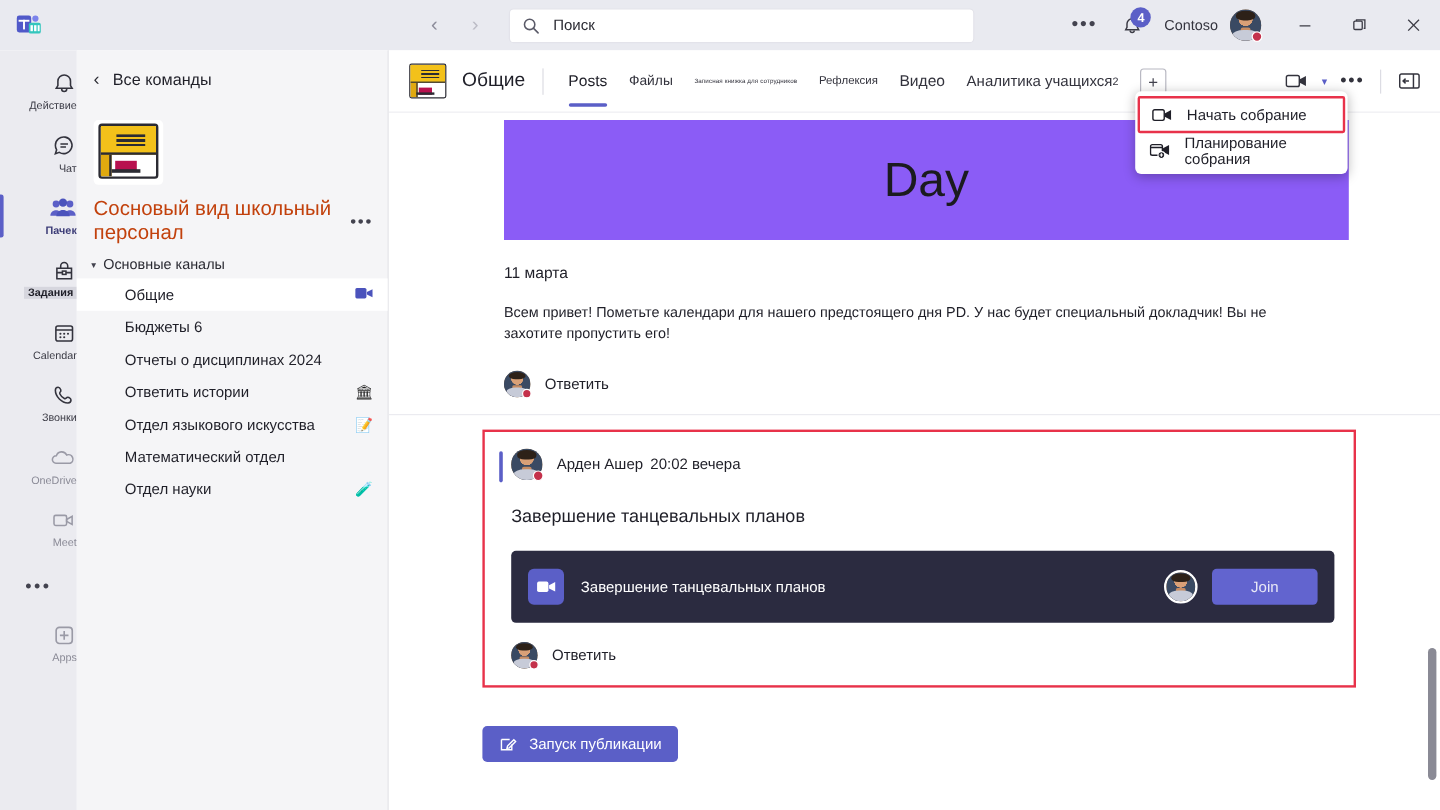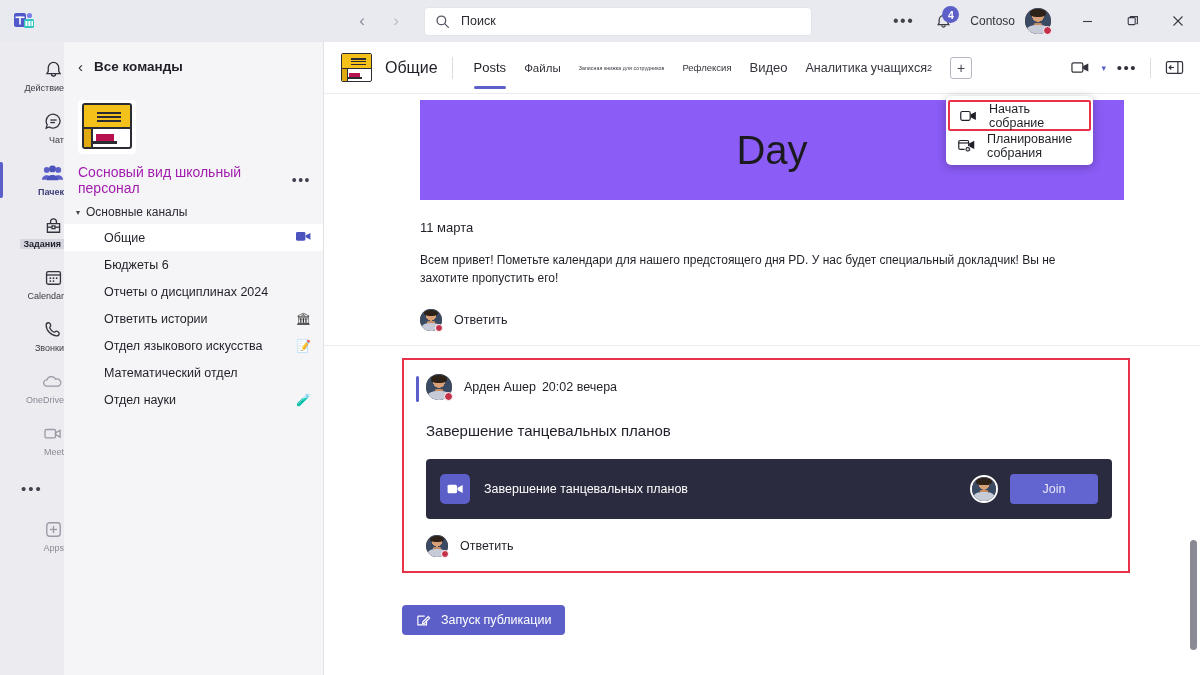--- a/index.html
+++ b/index.html
@@ -85,37 +85,37 @@
   .rail-item.selected-label .rlabel { background:#d6d6de; padding:0 3px; font-weight:700; color:#1f1f28;}
   .rail-dots { height:44px; display:flex; align-items:center; color:#43434f; letter-spacing:2px; font-size:15px;}
 
   
   .sidebar {
     position:absolute; top:42px; left:64px; width:260px; height:633px;
     background:#f5f5f7; border-right:1px solid #e1e1e6;
   }
   .sb-head { height:48px; display:flex; align-items:center; padding:0 14px; cursor:pointer; }
   .sb-head .bk { color:#2b2b33; font-size:15px; margin-right:11px; }
-  .sb-head .bt { font-size:13.5px; color:#1f1f28;font-weight:bold; }
+  .sb-head .bt { font-size:13.5px; color:#1f1f28; }
   .teamicon {
     width:58px; height:54px; margin:10px 0 6px 14px; border-radius:4px;
     position:relative; overflow:hidden; background:#fff;
   }
   .book {
     position:absolute; left:4px; top:3px; width:50px; height:46px;
     border:2px solid #2b2b33; border-radius:3px; background:#fff; overflow:hidden;
   }
   .book .top { position:absolute; left:0; top:0; right:0; height:24px; background:#f3c11a; border-bottom:2px solid #2b2b33;}
   .book .lines { position:absolute; left:13px; top:7px; width:24px; height:10px;
      background: repeating-linear-gradient(#2b2b33 0 2px, transparent 2px 4px); }
   .book .spine { position:absolute; left:0; top:0; bottom:0; width:9px; background:#e0a90f; border-right:2px solid #2b2b33;}
   .book .cap { position:absolute; left:12px; bottom:4px; width:18px; height:9px; background:#b8114f; }
   .book .cap::after { content:""; position:absolute; left:-3px; top:7px; width:24px; height:3px; background:#2b2b33;}
   .teamname-row { display:flex; align-items:center; padding:4px 12px 4px 14px; }
-  .teamname { font-size:14px; color:#a21caf; }
+  .teamname { font-size:17px; color:#c2410c; }
   .teamname-row .more { margin-left:auto; color:#43434f; letter-spacing:1.5px; font-size:14px; cursor:pointer; }
   .group-row { display:flex; align-items:center; padding:5px 14px 5px 12px; cursor:pointer; }
   .group-row .caret { font-size:8px; color:#43434f; margin-right:6px; }
   .group-row .gname { font-size:12px; color:#2b2b33; }
   .chan {
     height:27px; display:flex; align-items:center; padding:0 12px 0 40px; cursor:pointer;
     font-size:12.5px; color:#1f1f28; position:relative;
   }
   .chan.active { background:#ffffff; font-weight:400; }
   .chan .cname { white-space:nowrap; }
@@ -201,21 +201,21 @@
   .newpost-wrap { padding:32px 0 0 78px; }
   .newpostbtn {
     background:#5b5fc7; color:#fff; border:none; border-radius:4px; height:30px;
     display:inline-flex; align-items:center; padding:0 14px; cursor:pointer;
     font-size:12.5px; font-family:"Liberation Sans", sans-serif;
   }
   .newpostbtn .np-ic { margin-right:10px; display:flex; }
 
   
   .flyout {
-    position:absolute; top:96px; left:946px; width:147px;
+    position:absolute; top:76px; left:946px; width:177px;
     background:#fff; border-radius:5px;
     box-shadow:0 2px 10px rgba(0,0,0,.28); padding:4px 0; z-index:40;
   }
   .fly-item {
     height:30px; display:flex; align-items:center; padding:0 10px; cursor:pointer;
     font-size:12.5px; color:#1f1f28; margin:0 2px;
   }
   .fly-item .fi { margin-right:12px; display:flex; color:#1f1f28; }
   .fly-item.hl { border:2px solid #e8324a; border-radius:2px; height:31px; }
 

